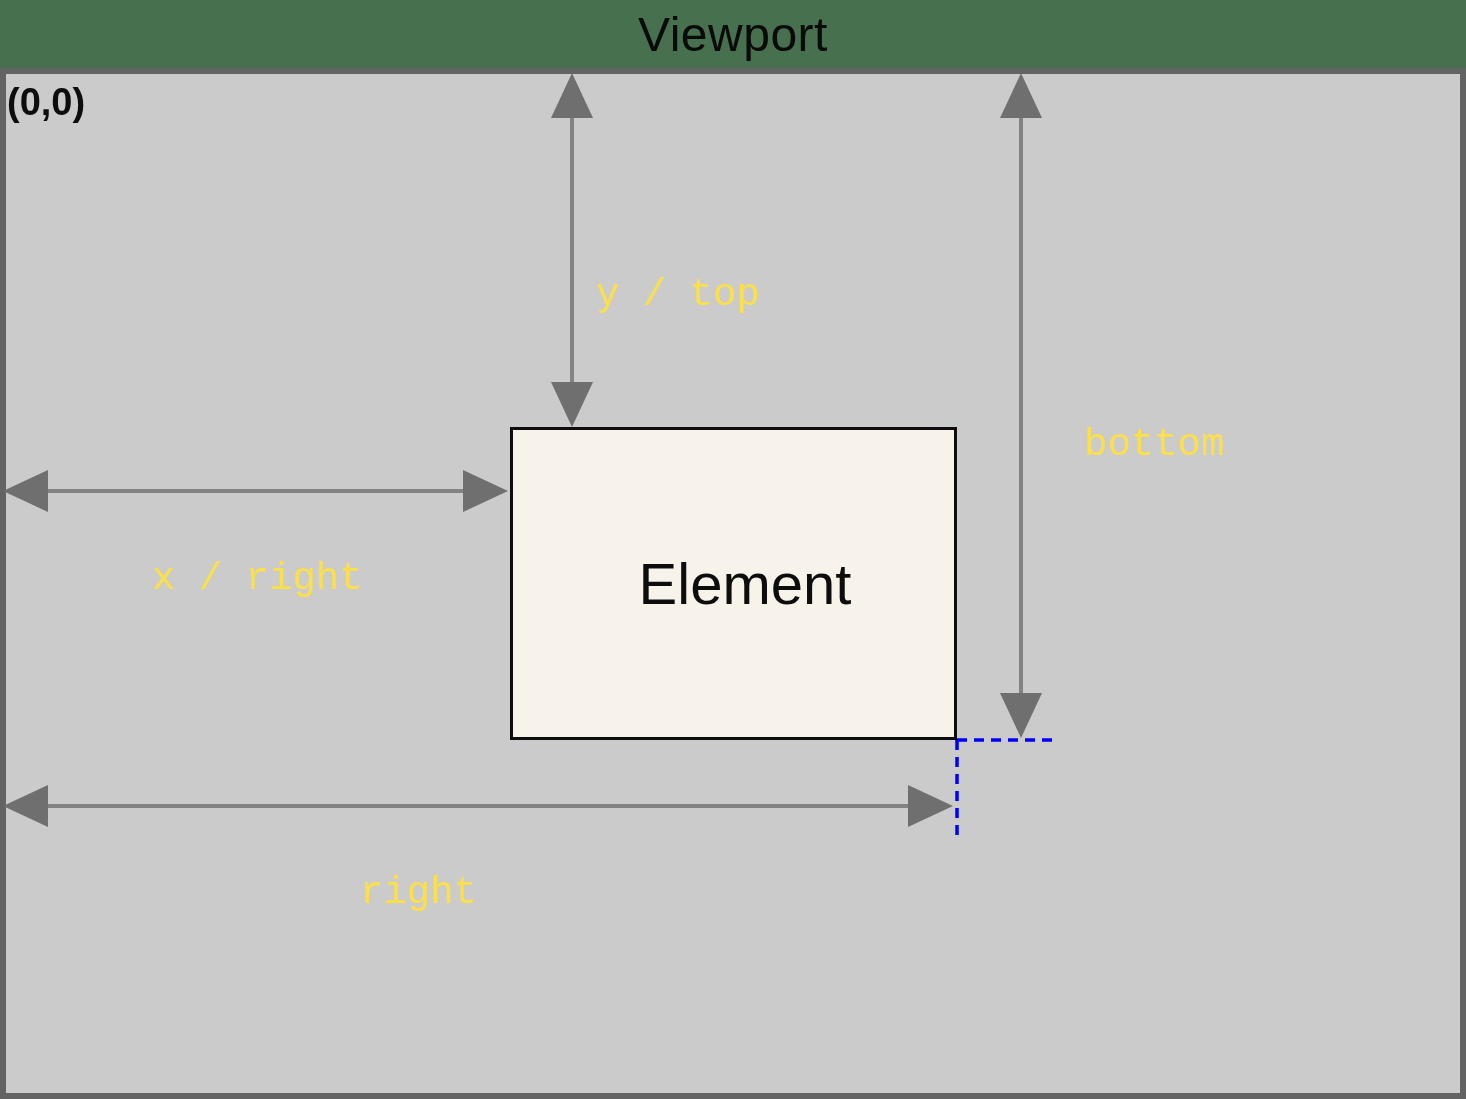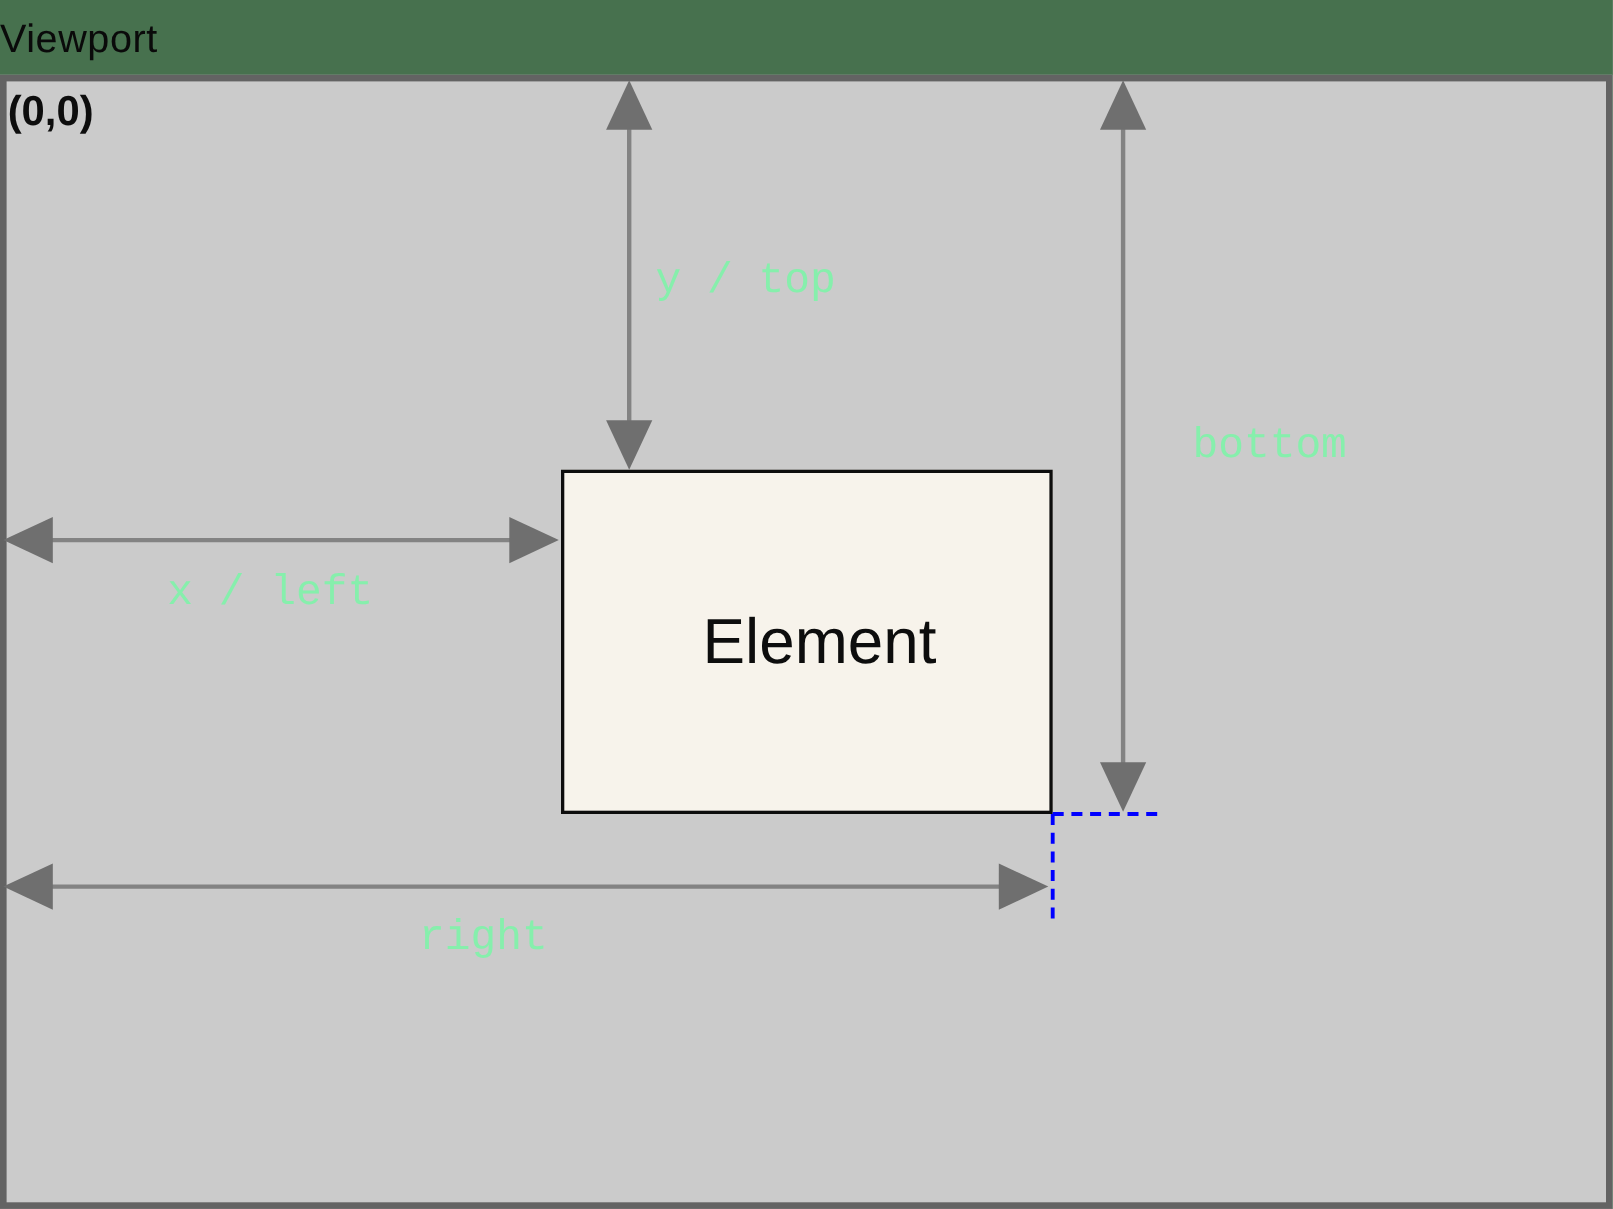--- a/index.html
+++ b/index.html
@@ -26,21 +26,22 @@
     height: 1099px;
     overflow: hidden;
     background: var(--page-background-green);
   }
   .title {
     position: absolute;
     top: 2px;
     left: 0;
     width: 1466px;
     height: 66px;
-    font-size: 36px;
+    text-align: center;
+    font-size: 48px;
     font-weight: 500;
     line-height: 66px;
     color: #0a0a0a;
     letter-spacing: 0.5px;
   }
   .viewport-rect {
     position: absolute;
     top: 68px;
     left: 0;
     width: 1466px;
@@ -85,26 +86,27 @@
   }
   .aline { stroke: var(--arrow-line); stroke-width: 4; }
   .ahead { fill: var(--arrow-head); }
   .guide { stroke: var(--guide-blue); stroke-width: 3.5; stroke-dasharray: 10 7; fill: none; }
   .mono-label {
     position: absolute;
     font-family: "Liberation Mono", monospace;
     font-size: 39px;
     line-height: 1;
     white-space: pre;
-    color: #86efac;
+    color: #fde047;
+    margin-top: 40px;
   }
   .label-y-top  { left: 596px;  top: 236px; }
   .label-x-left { left: 152px;  top: 520px; }
   .label-bottom { left: 1084px; top: 386px; }
-  .label-right  { left: 381px;  top: 834px; }
+  .label-right  { left: 360px;  top: 834px; }
 </style>
 </head>
 <body>
 
 <div class="page">
 
   <div class="title">Viewport</div>
 
   <div class="viewport-rect"></div>
 
@@ -141,19 +143,19 @@
     </g>
 
     <g>
       <line class="guide" x1="957" y1="740" x2="1058" y2="740"></line>
       <line class="guide" x1="957" y1="740" x2="957" y2="842"></line>
     </g>
   </svg>
 
   <div class="mono-label label-y-top">y / top</div>
 
-  <div class="mono-label label-x-left">x / left</div>
+  <div class="mono-label label-x-left">x / right</div>
 
   <div class="mono-label label-bottom">bottom</div>
 
   <div class="mono-label label-right">right</div>
 
 </div>
 
 </body></html>

